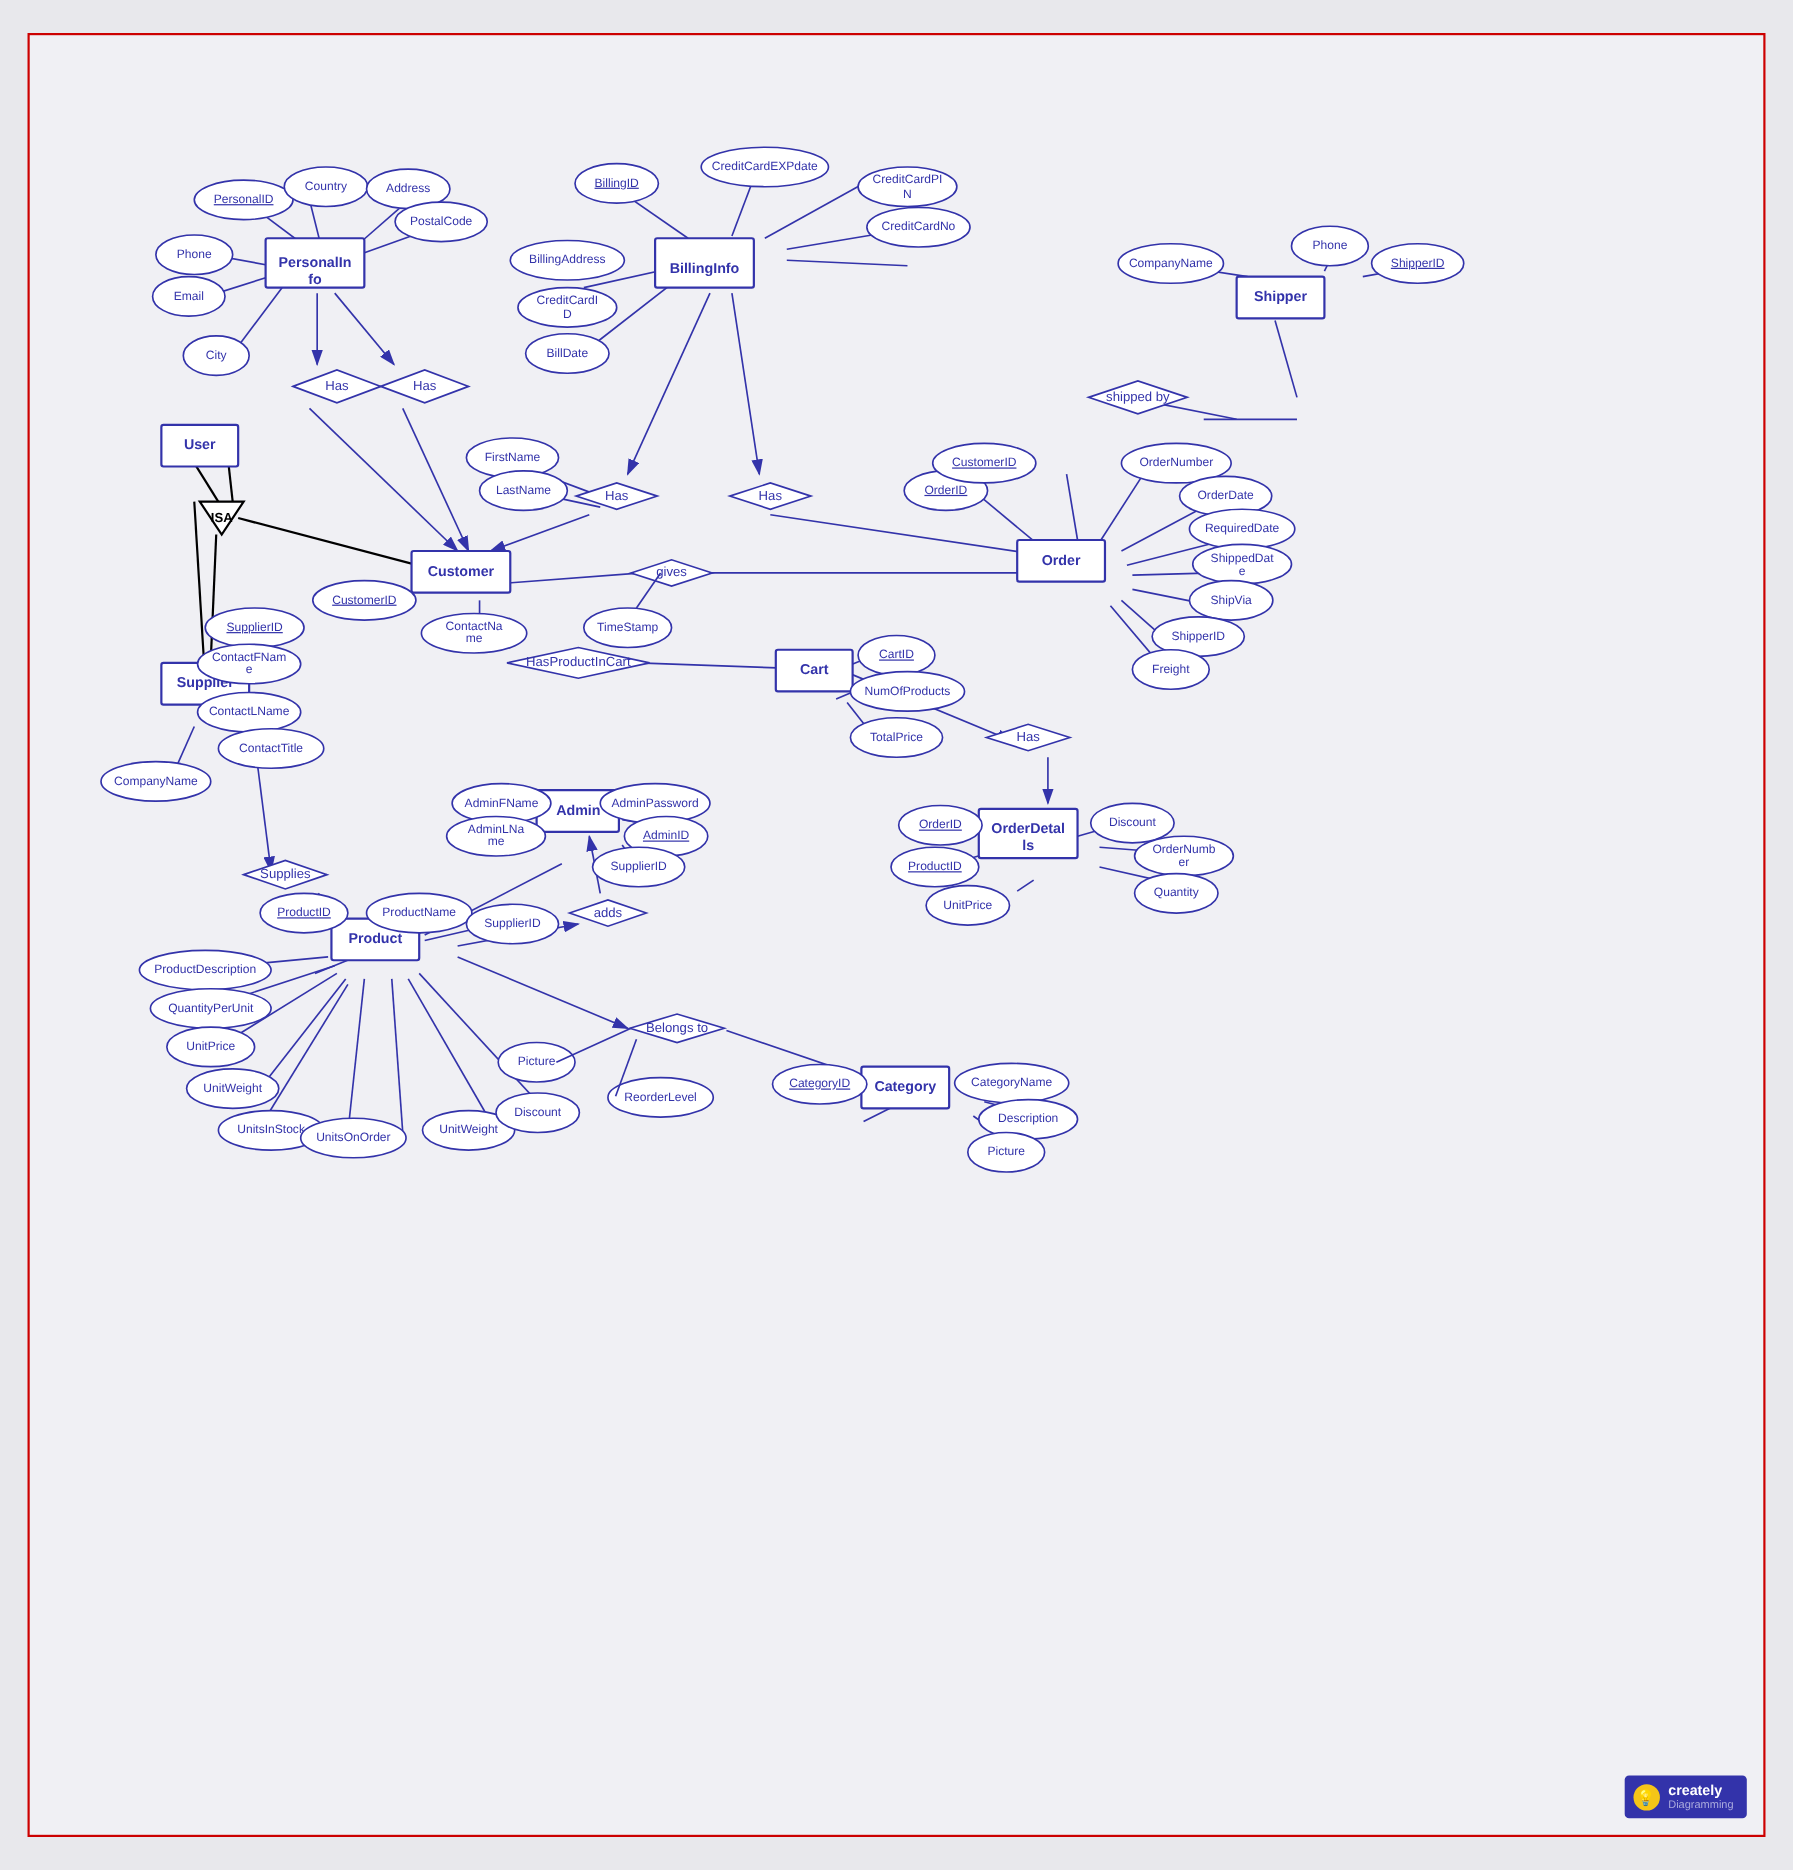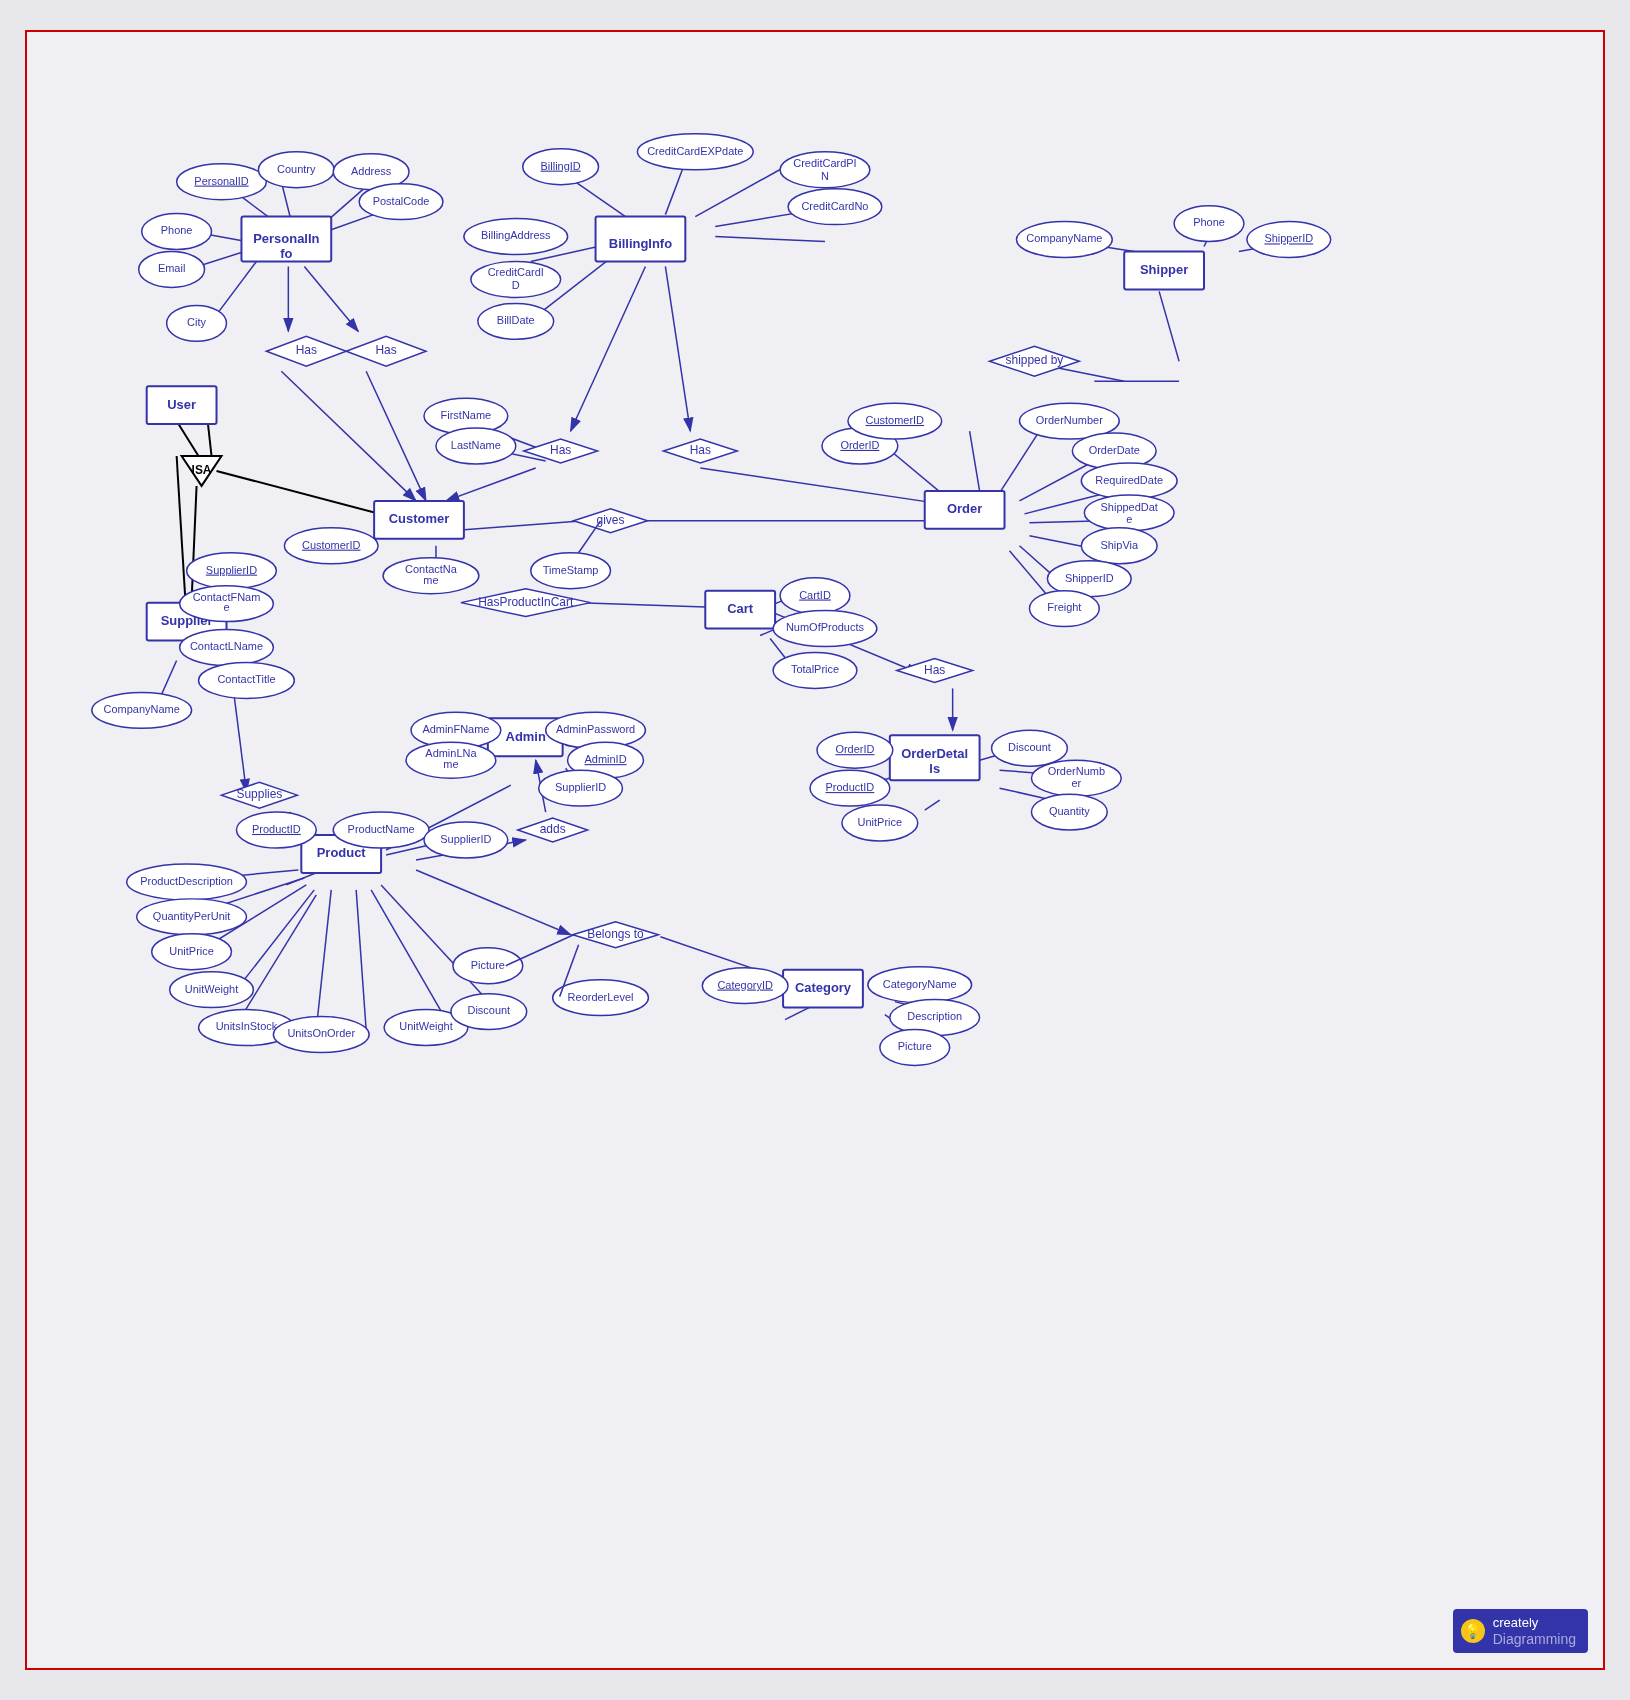--- a/index.html
+++ b/index.html
@@ -110,26 +110,26 @@
       background: #f5c518;
       border-radius: 50%;
       display: flex;
       align-items: center;
       justify-content: center;
       font-size: 14px;
     }
     #logo-text {
       color: white;
       font-size: 13px;
-      font-weight: normal;
+      font-weight: bold;
       line-height: 1.2;
     }
     #logo-sub {
       color: #aaaadd;
-      font-size: 14px;
+      font-size: 10px;
     }
   </style>
 </head>
 <body>
 
 <div id="main-container">
   <svg class="diagram-svg" viewBox="0 0 1580 1640" xmlns="http://www.w3.org/2000/svg">
     <defs>
       <marker id="arrowhead" markerWidth="10" markerHeight="7" refX="9" refY="3.5" orient="auto">
         <polygon points="0 0, 10 3.5, 0 7" fill="#3333aa"></polygon>

